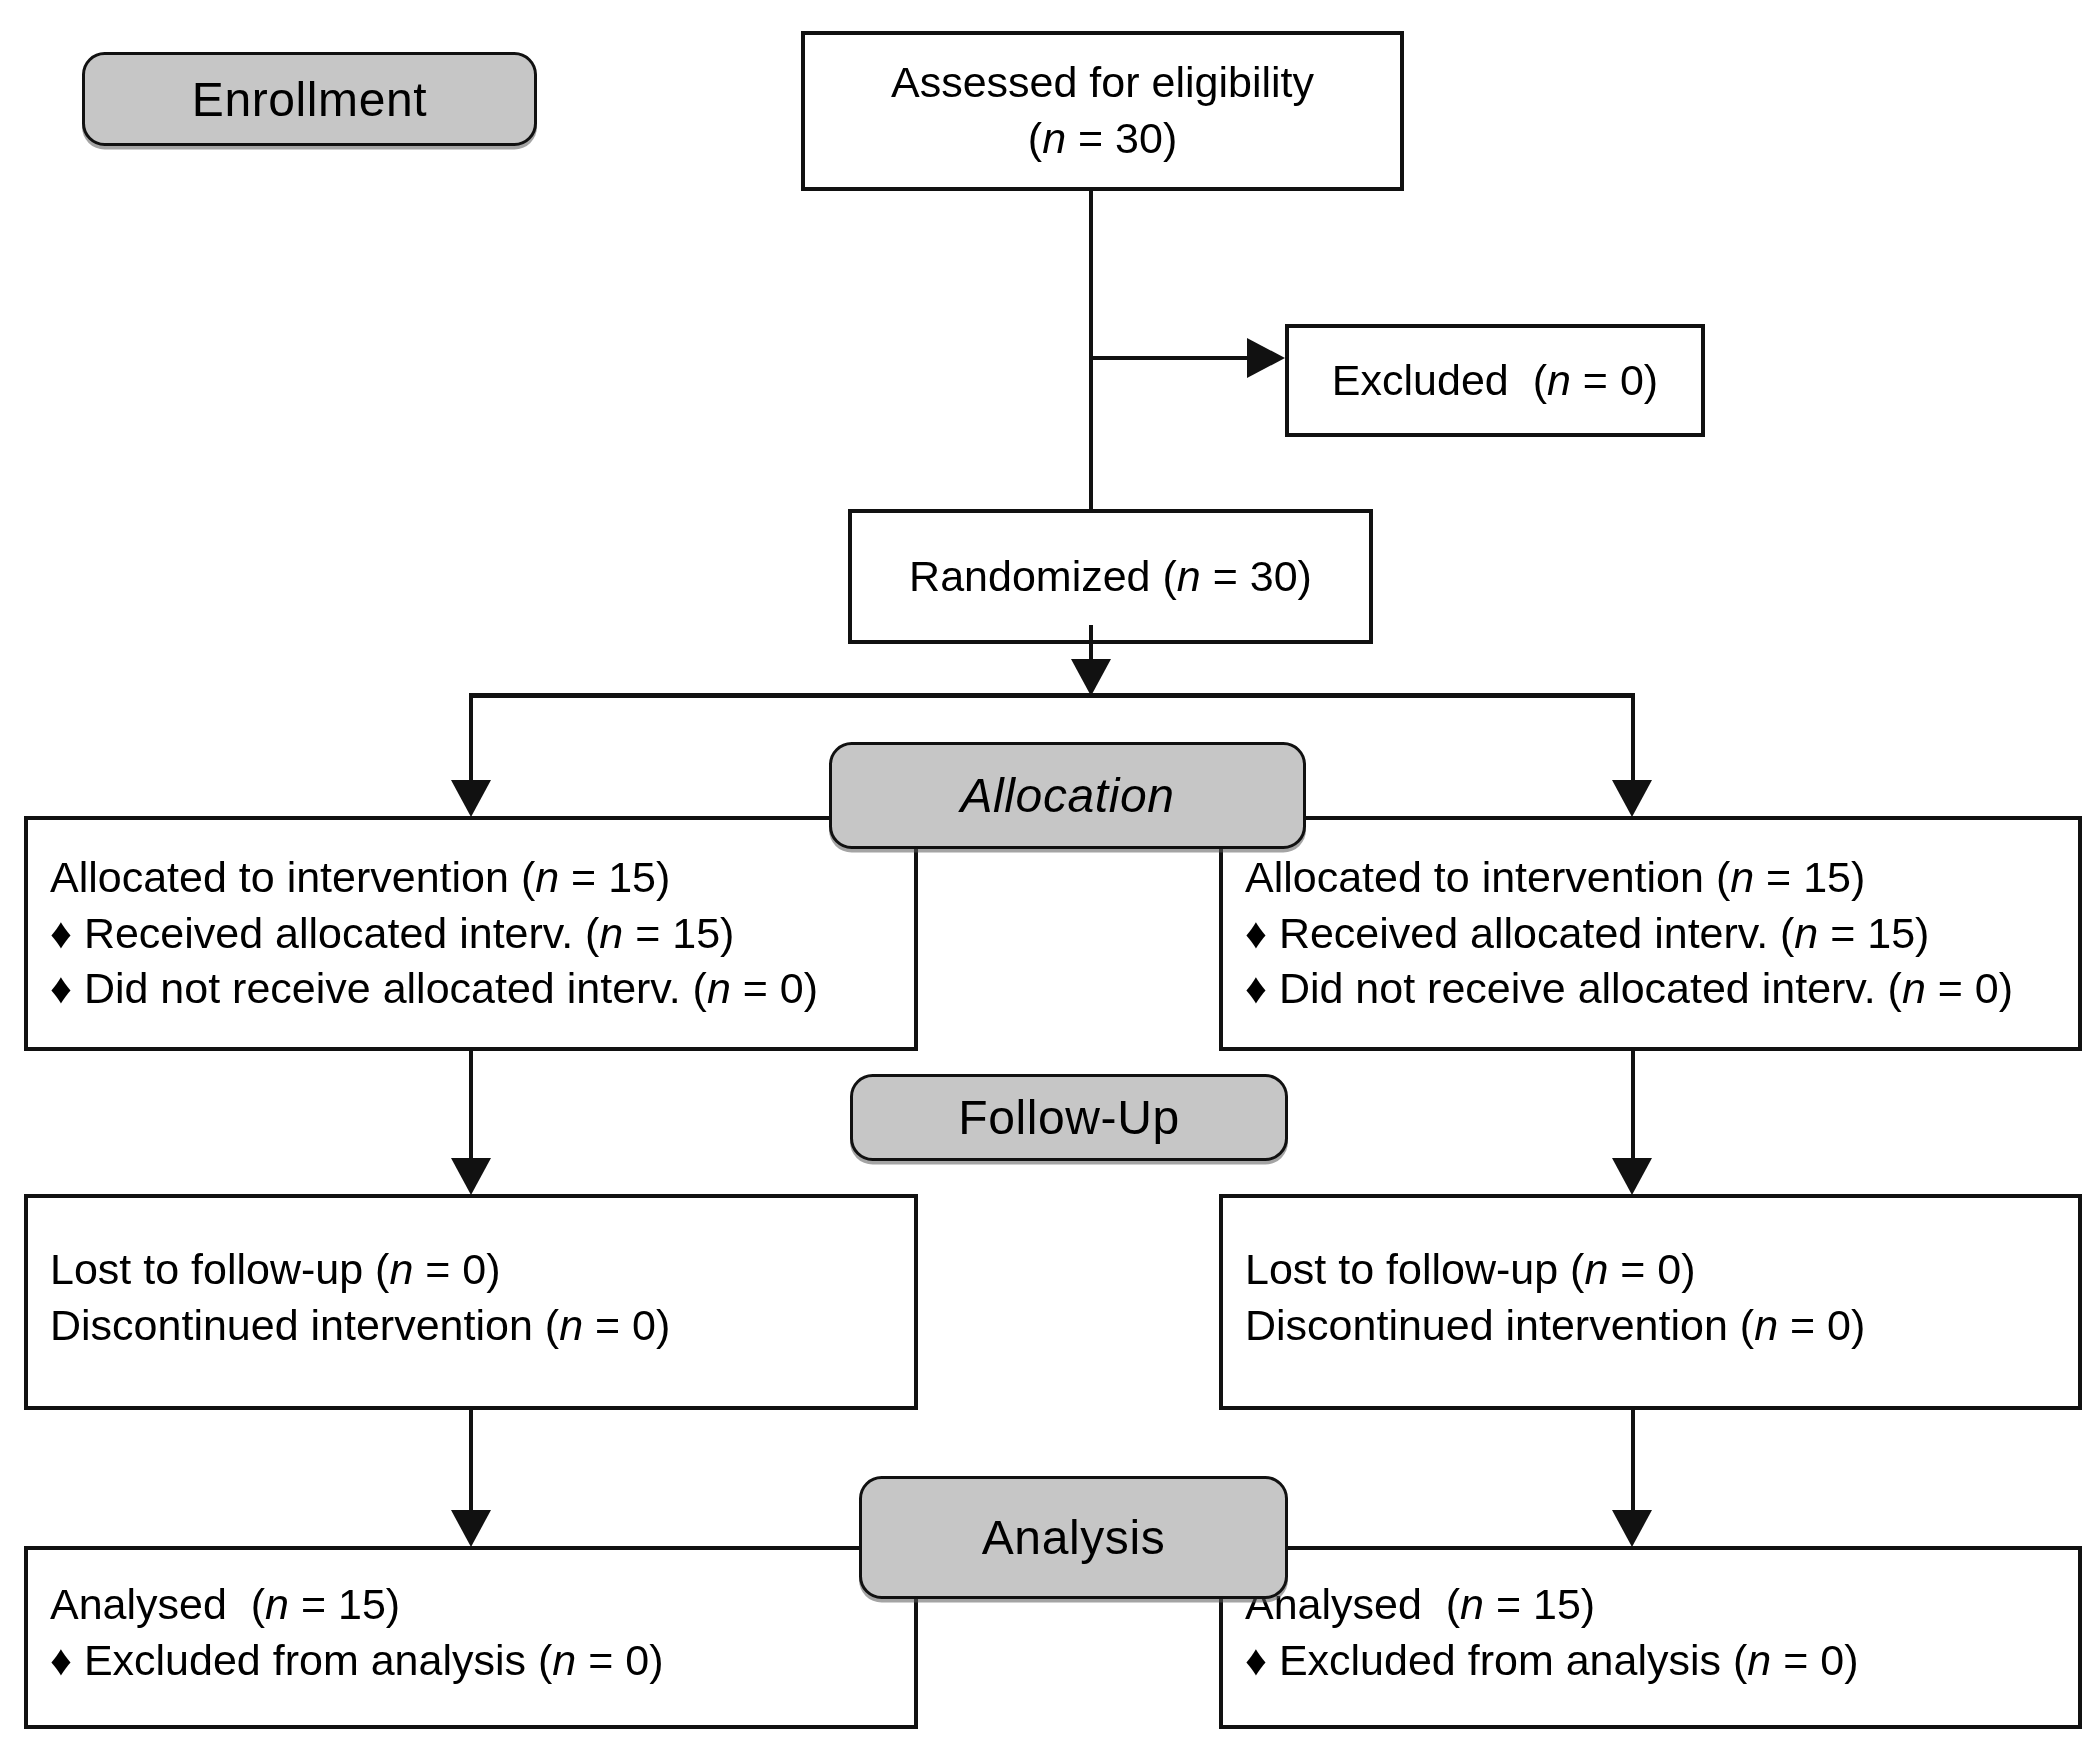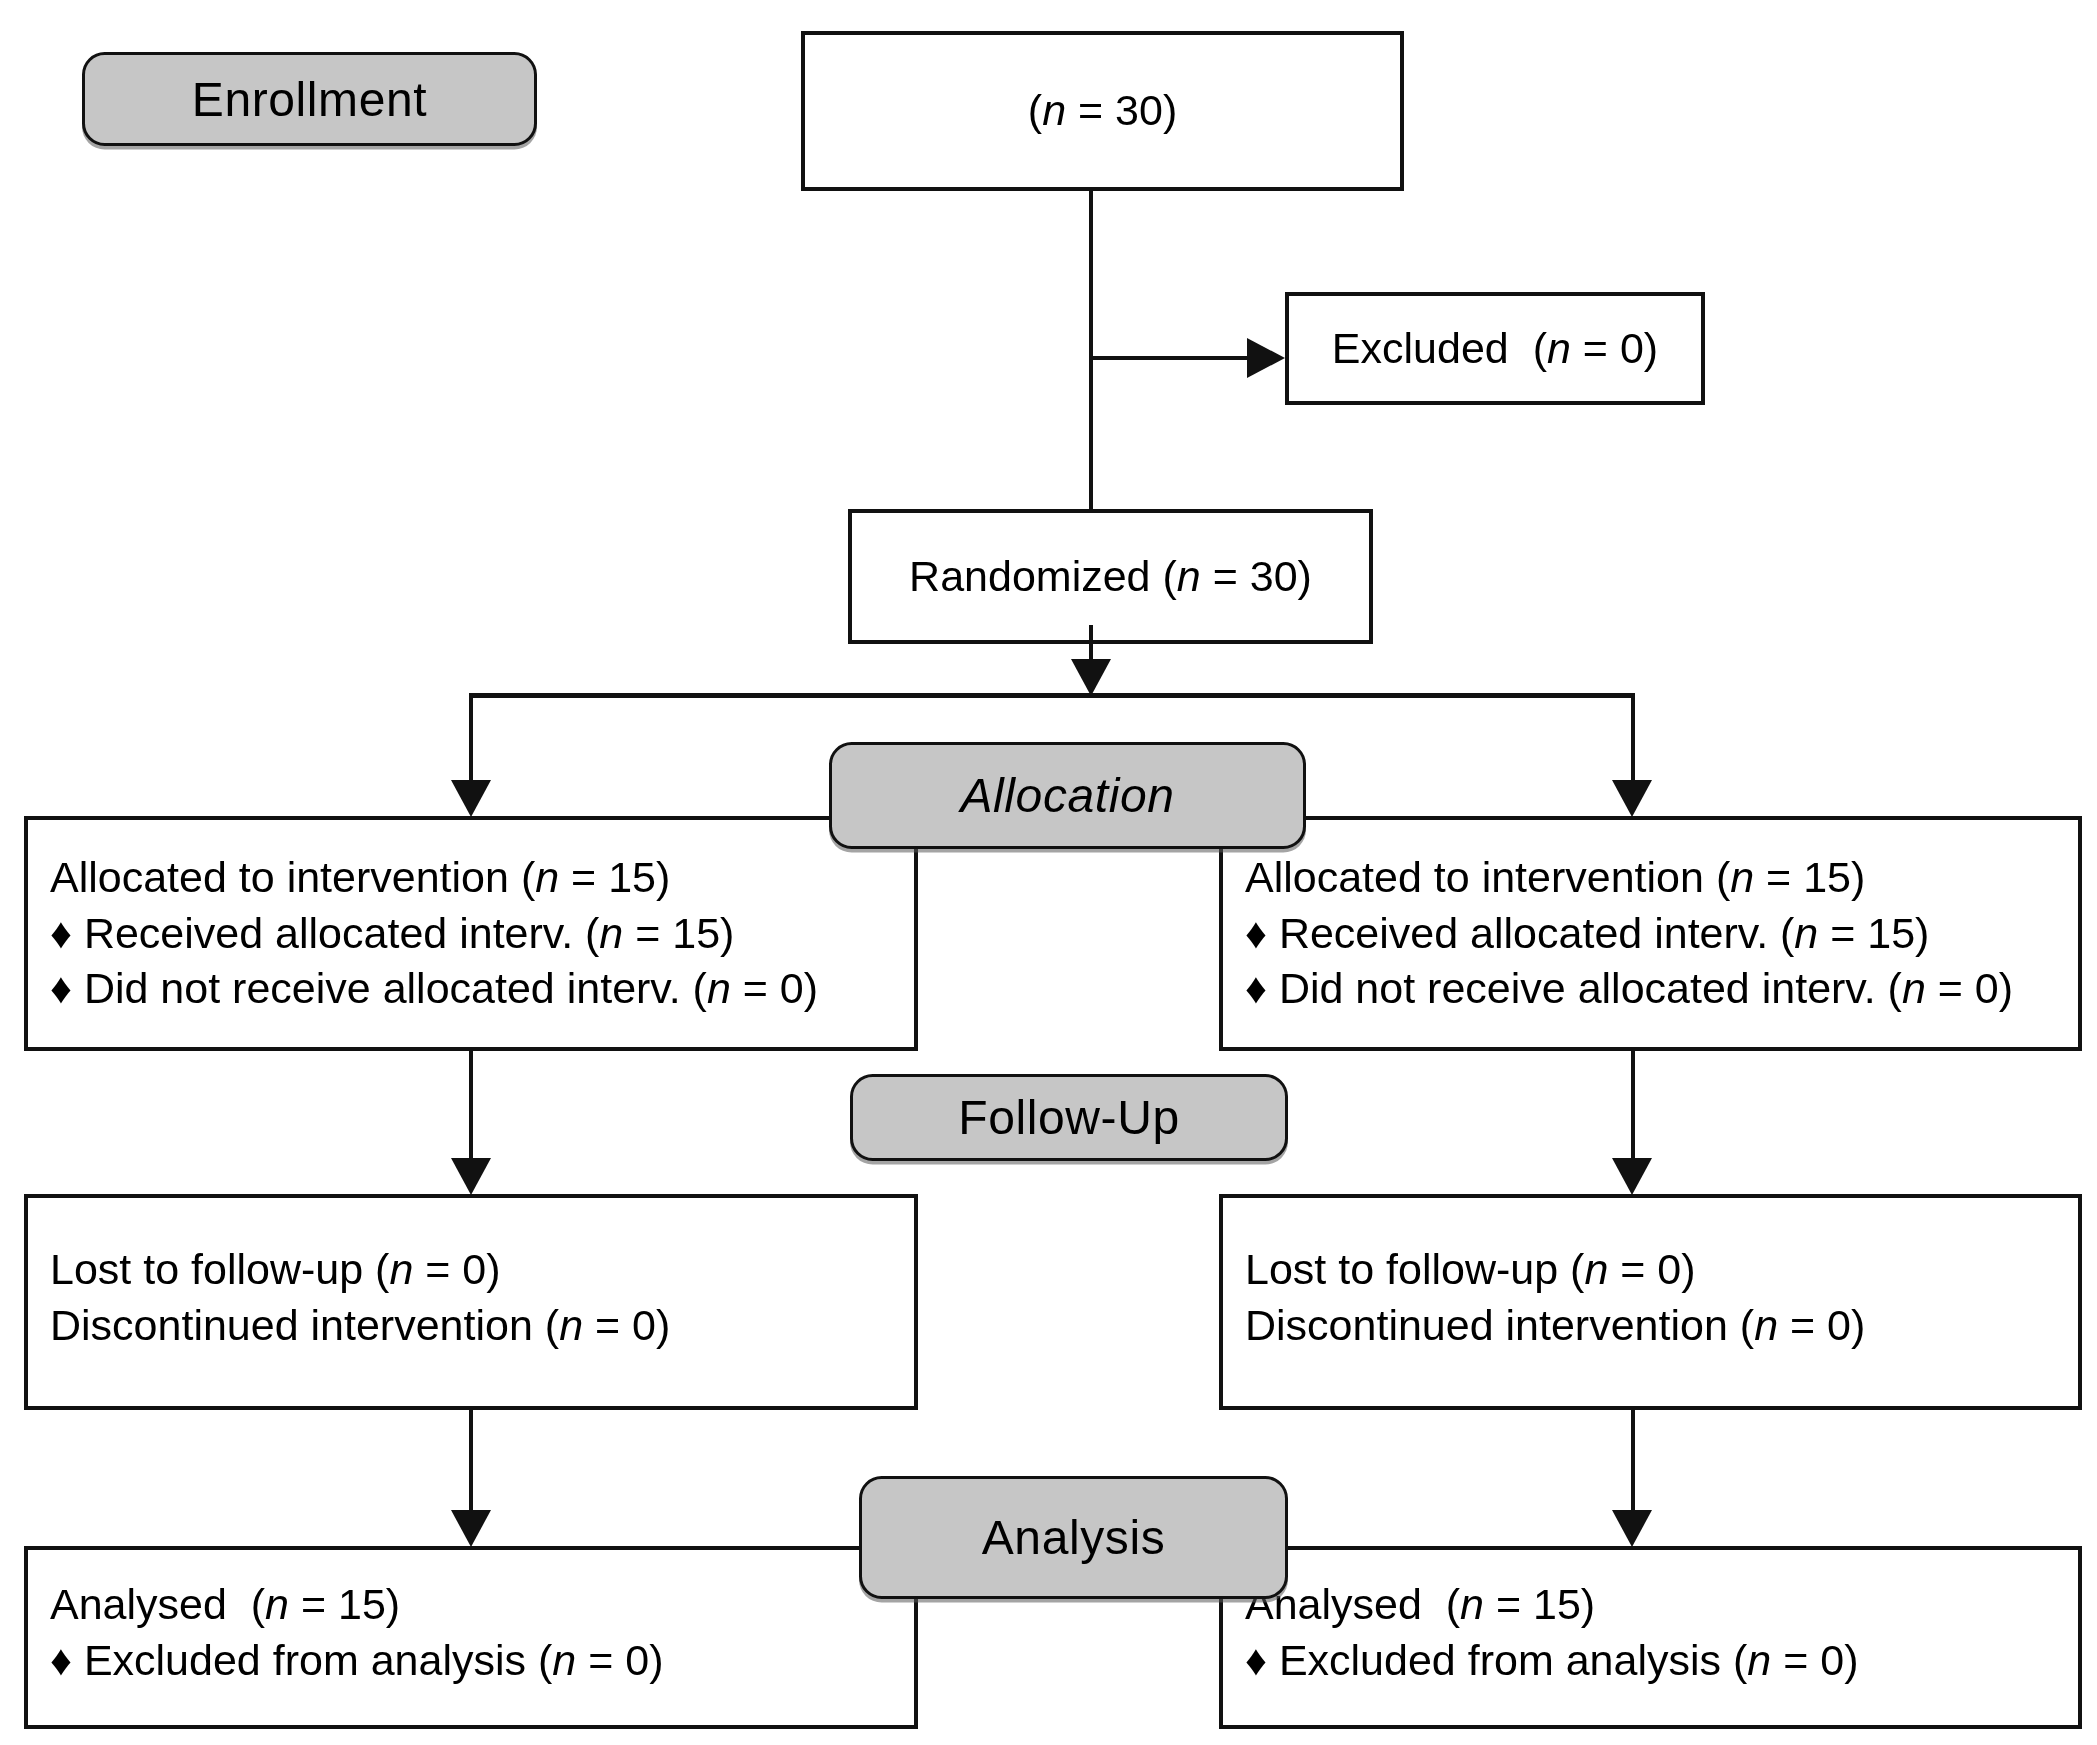--- a/index.html
+++ b/index.html
@@ -71,29 +71,30 @@
 </head>
 <body>
 
 <div class="canvas">
 
   <div class="stage" style="left:82px;top:52px;width:455px;height:94px;">
     <span>Enrollment</span>
   </div>
 
   <div class="box center" style="left:801px;top:31px;width:603px;height:160px;">
+    <div class="line"><span>Assessed for eligibility</span><i class="nvar"></i><span></span></div>
     <div class="line"><span>(</span><i class="nvar">n</i><span> = 30)</span></div>
   </div>
 
   <div class="vline" style="left:1089px;top:190px;width:4.2px;height:320px;"></div>
 
   <div class="hline" style="left:1091px;top:356px;width:167px;height:4.2px;"></div>
   <div class="arrow-right" style="left:1247px;top:338px;"></div>
 
-  <div class="box center" style="left:1285px;top:292px;width:420px;height:113px;">
+  <div class="box center" style="left:1285px;top:324px;width:420px;height:113px;">
     <div class="line"><span>Excluded&nbsp; (</span><i class="nvar">n</i><span> = 0)</span></div>
   </div>
 
   <div class="box center" style="left:848px;top:509px;width:525px;height:135px;">
     <div class="line"><span>Randomized (</span><i class="nvar">n</i><span> = 30)</span></div>
   </div>
 
   <div class="vline" style="left:1089px;top:625px;width:4.2px;height:36px;"></div>
   <div class="arrow-down" style="left:1071px;top:659px;"></div>
 

